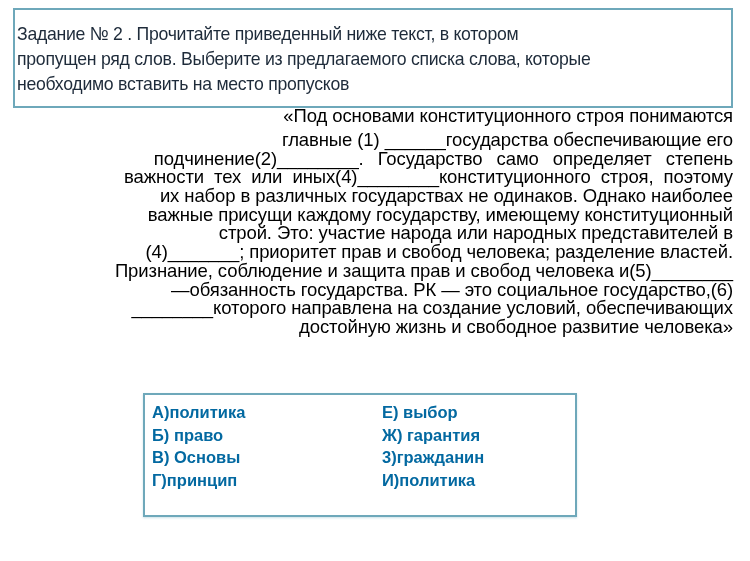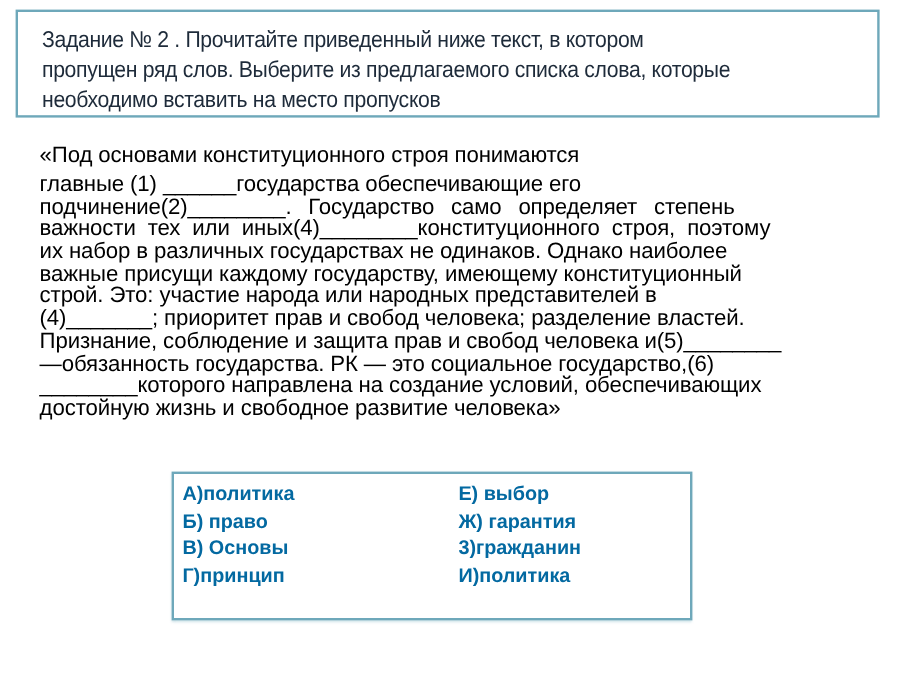--- a/index.html
+++ b/index.html
@@ -12,41 +12,42 @@
       height: 561px;
       position: relative;
       overflow: hidden;
       font-family: "Liberation Sans", sans-serif;
     }
     .task-box {
       position: absolute;
       left: 13px;
       top: 8px;
       width: 720px;
-      height: 90px;
+      height: 100px;
       border: 2px solid #6ea8ba;
       box-sizing: border-box;
       background: #ffffff;
-      padding: 11px 0 0 20px;
+      padding: 11px 0 0 2px;
     }
     .task-line {
       font-family: "Liberation Sans", sans-serif;
       font-size: 19px;
       line-height: 25px;
       color: #1e2b3a;
       white-space: nowrap;
       letter-spacing: -0.3px;
       transform: scaleX(0.93);
       transform-origin: left center;
     }
     .passage {
       position: absolute;
       left: 33px;
-      top: 118px;
+      top: 105px;
       width: 700px;
+      text-align: right;
     }
     .passage-line {
       font-family: "Liberation Sans", sans-serif;
       font-size: 18.5px;
       color: #000000;
       white-space: nowrap;
       height: 18.7px;
       line-height: 18.7px;
       letter-spacing: -0.1px;
     }

